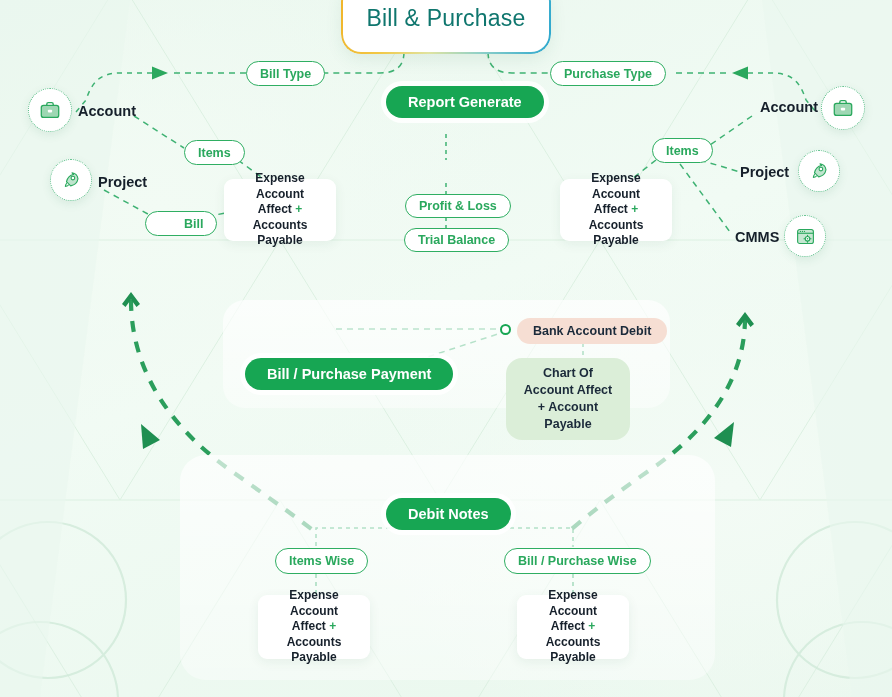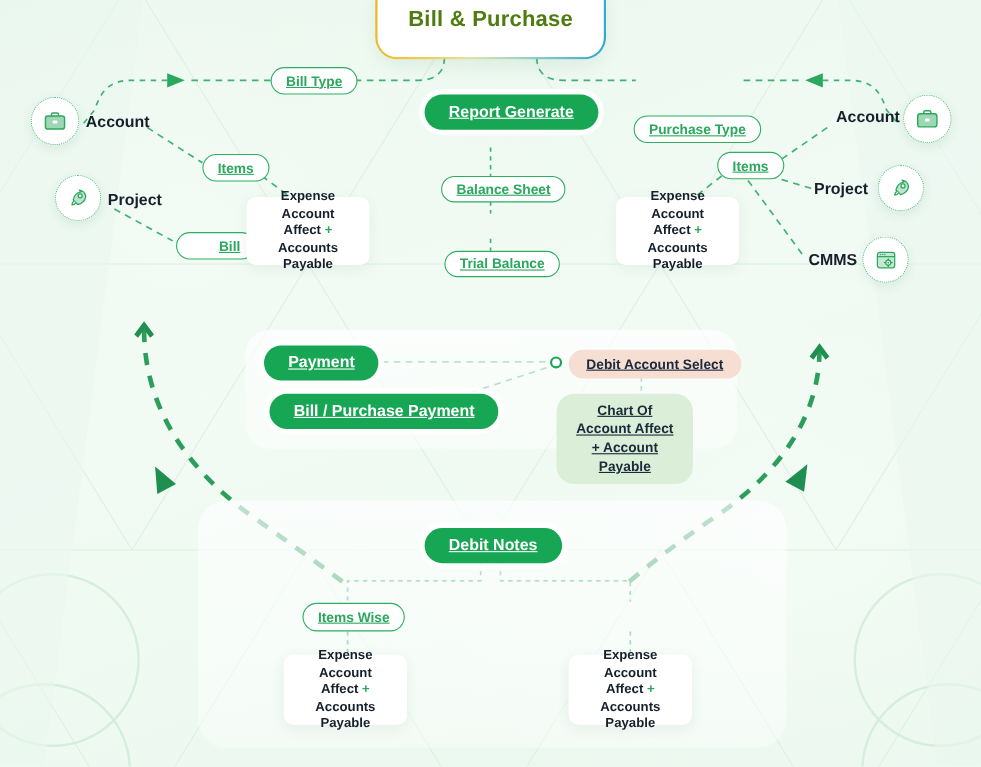--- a/index.html
+++ b/index.html
@@ -41,30 +41,29 @@
     box-shadow: 0 6px 18px rgba(40,110,70,0.10);
   }
   #title-card::after {
     content: ""; position: absolute; inset: -2px; border-radius: 20px;
     padding: 2px;
     background: linear-gradient(100deg,#f0b429 0%, #f2c744 22%, #dfe3a0 45%, #8fd0c8 68%, #2ba7cf 100%);
     -webkit-mask: linear-gradient(#000 0 0) content-box, linear-gradient(#000 0 0);
     -webkit-mask-composite: xor; mask-composite: exclude;
     pointer-events:none;
   }
-  #title-text { font-size: 20px; font-weight: 700; color: #4d7c0f; letter-spacing: .2px; z-index:1;}
+  #title-text { font-size: 23px; font-weight: 400; color: #0f766e; letter-spacing: .2px; z-index:1;}
 
   
   .pill {
     position: absolute;
     display: flex; align-items: center; justify-content: center;
     border-radius: 999px;
     white-space: nowrap;
     font-weight: 600;
-    text-decoration: underline;
   }
   .pill-outline {
     background: #ffffff;
     border: 1.6px solid #2fae62;
     color: #2aa85d;
     font-size: 12.5px;
     height: 25px;
     padding: 0 13px;
   }
   .pill-solid {
@@ -224,21 +223,21 @@
   </svg>
 
   <div id="title-card">
     <span id="title-text">Bill &amp; Purchase</span>
   </div>
 
   <div class="panel" id="panel-payment"></div>
   <div class="panel" id="panel-debit"></div>
 
   <div class="pill pill-outline" style="left:246px; top:61px;">Bill Type</div>
-  <div class="pill pill-outline" style="left:576px; top:61px;margin-top:44px;">Purchase Type</div>
+  <div class="pill pill-outline" style="left:550px; top:61px;">Purchase Type</div>
 
   <div class="node-icon" style="left:28px; top:88px; width:44px; height:44px;">
     <svg width="22" height="22" viewBox="0 0 24 24" fill="none">
       <rect x="2.5" y="7" width="19" height="13" rx="2.4" fill="#9ed7b3"></rect>
       <rect x="2.5" y="7" width="19" height="13" rx="2.4" stroke="#2aa85d" stroke-width="1.4"></rect>
       <path d="M8.5 7V5.6A1.6 1.6 0 0 1 10.1 4h3.8a1.6 1.6 0 0 1 1.6 1.6V7" stroke="#2aa85d" stroke-width="1.5" fill="none"></path>
       <rect x="9.7" y="11.6" width="4.6" height="3" rx="1" fill="#ffffff"></rect>
     </svg>
   </div>
   <div class="node-label" style="left:78px; top:103px;">Account</div>
@@ -246,21 +245,21 @@
   <div class="node-icon" style="left:50px; top:159px; width:42px; height:42px;">
     <svg width="21" height="21" viewBox="0 0 24 24" fill="none">
       <path d="M12.6 3.2c3.6.5 6.3 3.2 6.8 6.8-.7 4.2-4.2 7.3-8.3 8.2l-2.4-2.4-2.4-2.4c.9-4.1 3.9-7.6 8.1-8.3z" fill="#bfe4cd" stroke="#2aa85d" stroke-width="1.3" stroke-linejoin="round"></path>
       <circle cx="13.6" cy="9.2" r="2.1" fill="#ffffff" stroke="#2aa85d" stroke-width="1.3"></circle>
       <path d="M7.2 14.8c-1.3.6-2.1 2-2.2 3.9 1.9-.1 3.3-.9 3.9-2.2" fill="#ffffff" stroke="#2aa85d" stroke-width="1.3" stroke-linejoin="round"></path>
     </svg>
   </div>
   <div class="node-label" style="left:98px; top:174px;">Project</div>
 
   <div class="pill pill-outline" style="left:184px; top:140px;">Items</div>
-  <div class="pill pill-outline" style="left:160px; top:211px;padding-left:38px;">Bill</div>
+  <div class="pill pill-outline" style="left:145px; top:211px;padding-left:38px;">Bill</div>
 
   <div class="info-card" style="left:224px; top:179px; width:112px; height:62px;">
     <div>
       <span>Expense Account</span><br>
       <span>Affect</span>
       <span class="plus">+</span>
       <span>Accounts</span><br>
       <span>Payable</span>
     </div>
   </div>
@@ -306,34 +305,34 @@
     <div>
       <span>Expense Account</span><br>
       <span>Affect</span>
       <span class="plus">+</span>
       <span>Accounts</span><br>
       <span>Payable</span>
     </div>
   </div>
 
   <div class="pill pill-solid" style="left:386px; top:86px;">Report Generate</div>
-  <div class="pill pill-outline" style="left:401px; top:160px; height:24px;">Balance Sheet</div>
+  <div class="pill pill-outline" style="left:405px; top:194px; height:24px;">Profit &amp; Loss</div>
   <div class="pill pill-outline" style="left:404px; top:228px; height:24px;">Trial Balance</div>
 
-  <div class="pill pill-solid" style="left:240px; top:314px;">Payment</div>
   <div class="pill pill-solid" style="left:245px; top:358px;">Bill / Purchase Payment</div>
   <div class="connector-dot" style="left:500px; top:324px;"></div>
-  <div class="pill pill-soft-peach" style="left:517px; top:318px;">Debit Account Select</div>
+  <div class="pill pill-soft-peach" style="left:517px; top:318px;">Bank Account Debit</div>
   <div class="pill pill-soft-green" style="left:506px; top:358px; width:124px;">
     <span>Chart Of Account Affect</span>
     <span>+ Account Payable</span>
   </div>
 
-  <div class="pill pill-solid" style="left:386px; top:480px;">Debit Notes</div>
+  <div class="pill pill-solid" style="left:386px; top:498px;">Debit Notes</div>
   <div class="pill pill-outline" style="left:275px; top:548px; height:26px;text-align:right;">Items Wise</div>
+  <div class="pill pill-outline" style="left:504px; top:548px; height:26px;">Bill / Purchase Wise</div>
 
   <div class="info-card" style="left:258px; top:595px; width:112px; height:64px;">
     <div>
       <span>Expense Account</span><br>
       <span>Affect</span>
       <span class="plus">+</span>
       <span>Accounts</span><br>
       <span>Payable</span>
     </div>
   </div>

